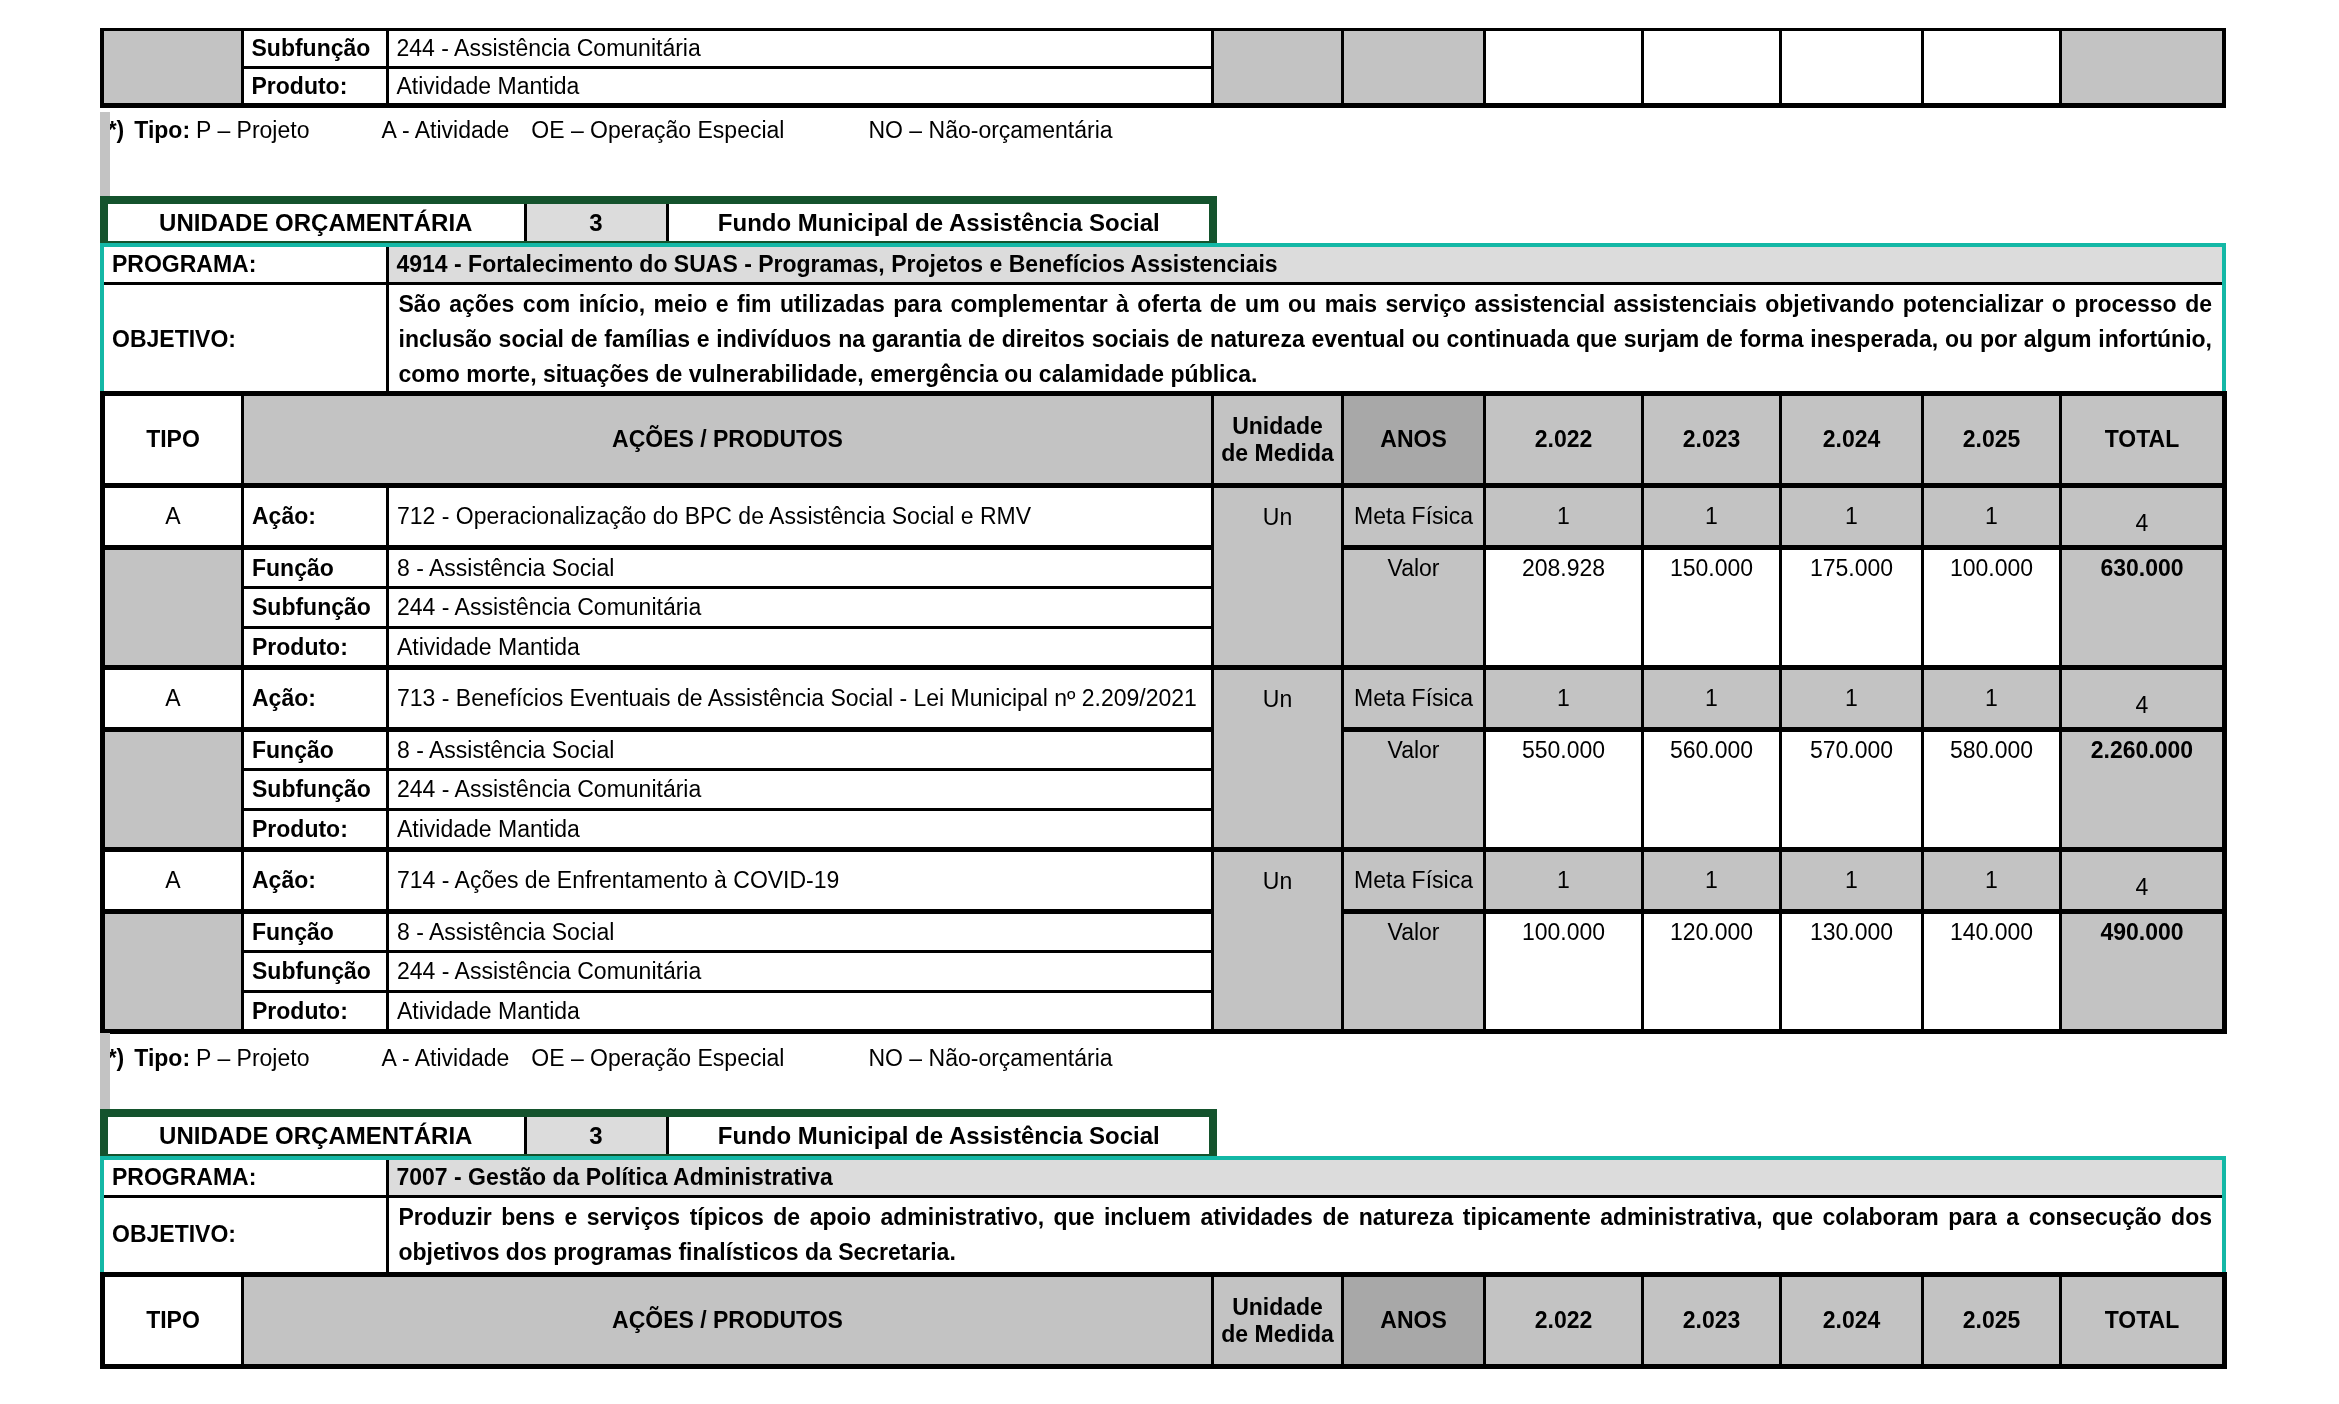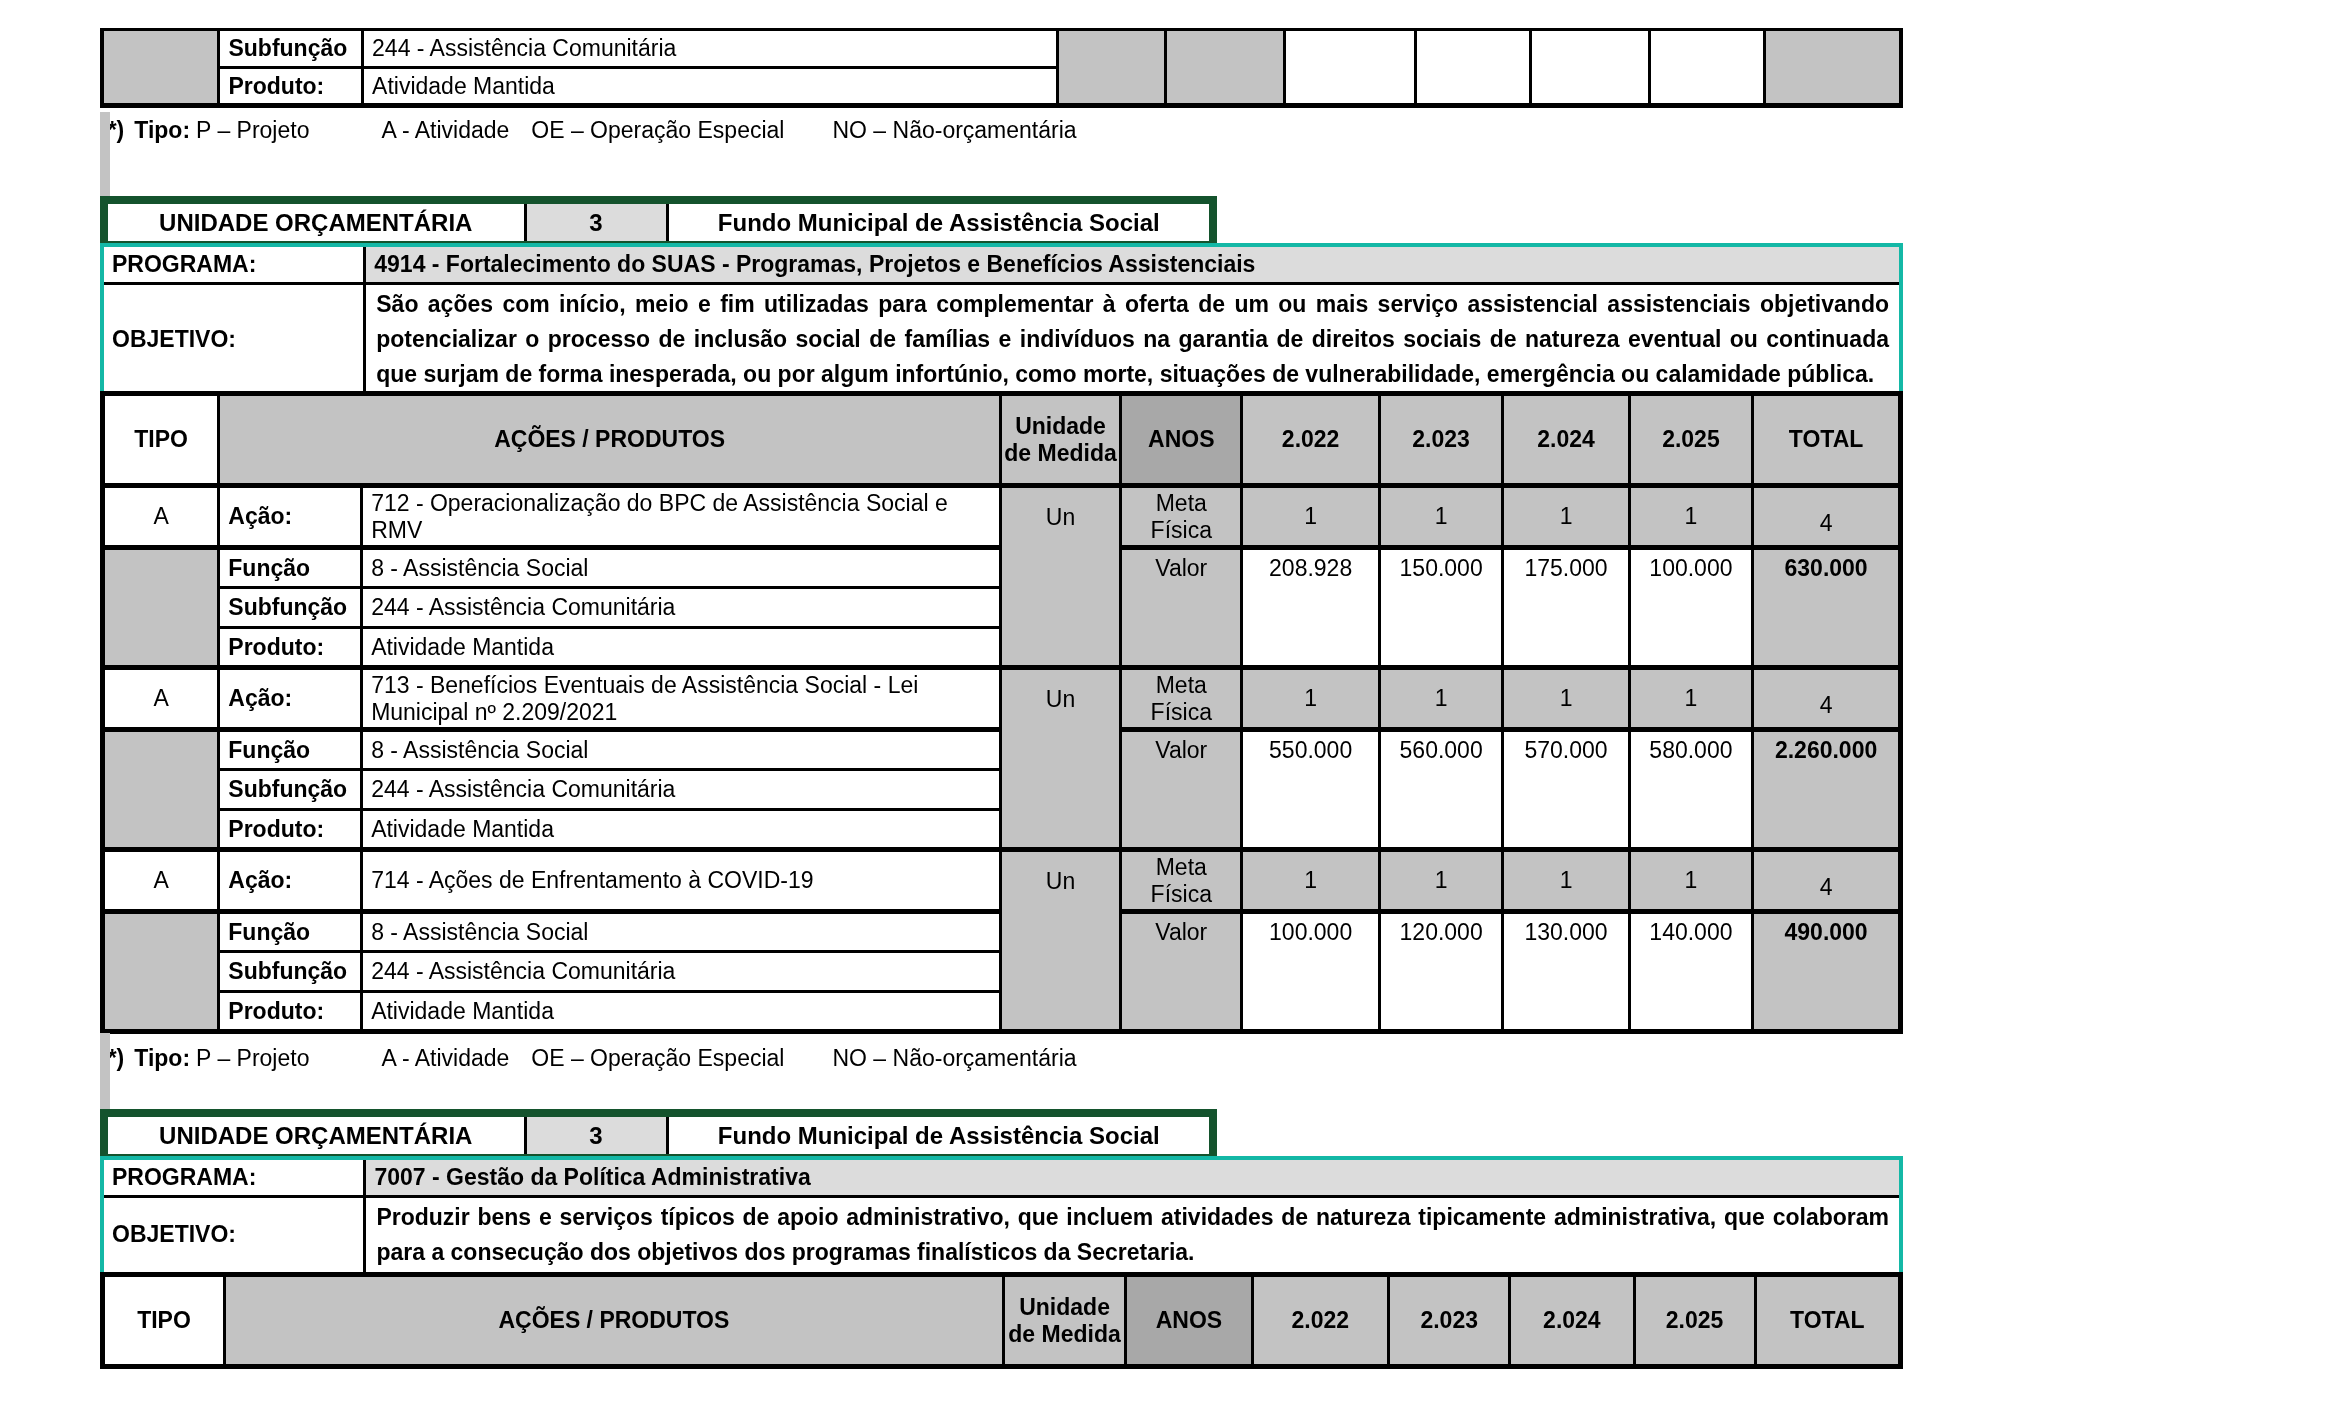--- a/index.html
+++ b/index.html
@@ -1,18 +1,18 @@
 <!DOCTYPE html>
 <html><head>
 <meta charset="utf-8">
 <style>
   * { box-sizing: border-box; }
   html,body { margin:0; padding:0; background:#ffffff; }
   .page {
-    position:relative; width:1903px; height:1404px; background:#ffffff;
+    position:relative; width:2339px; height:1404px; background:#ffffff;
     font-family:"Liberation Sans", sans-serif; color:#000; overflow:hidden;
   }
   table { border-collapse:collapse; table-layout:fixed; position:absolute; left:100px; background:#fff; }
   td { border:3px solid #000; padding:1px 8px; font-size:23px; overflow:hidden; vertical-align:middle; }
   .bold   { font-weight:bold; }
   .center { text-align:center; padding-left:2px; padding-right:2px; }
   .vtop   { vertical-align:top; padding-top:5px; }
   .vbot   { vertical-align:bottom; padding-bottom:8px; }
   .grey   { background:#c3c3c3; }
   .lgrey  { background:#dcdcdc; }
@@ -24,21 +24,21 @@
   
   .t-cont { top:28px; border:4px solid #000; border-top-width:3px; border-bottom-width:5px; }
   .t-cont tr { height:38px; }
 
   
   .legend { position:absolute; left:100px; font-size:23px; white-space:nowrap; }
   .lg-marker { font-weight:bold; margin-right:10px; }
   .lg-label  { font-weight:bold; margin-right:6px; }
   .lg-i0 { margin-right:72px; }
   .lg-i1 { margin-right:22px; }
-  .lg-i2 { margin-right:48px; }
+  .lg-i2 { margin-right:84px; }
 
   
   .t-unidade { border:8px solid #14532d; }
   .t-unidade td { font-size:24px; height:45px; }
 
   
   .t-prog { border:4px solid #14b8a6; }
   .t-prog td { font-size:23px; }
   .c-objetivo { text-align:justify; line-height:35px; padding:2px 10px; }
 

